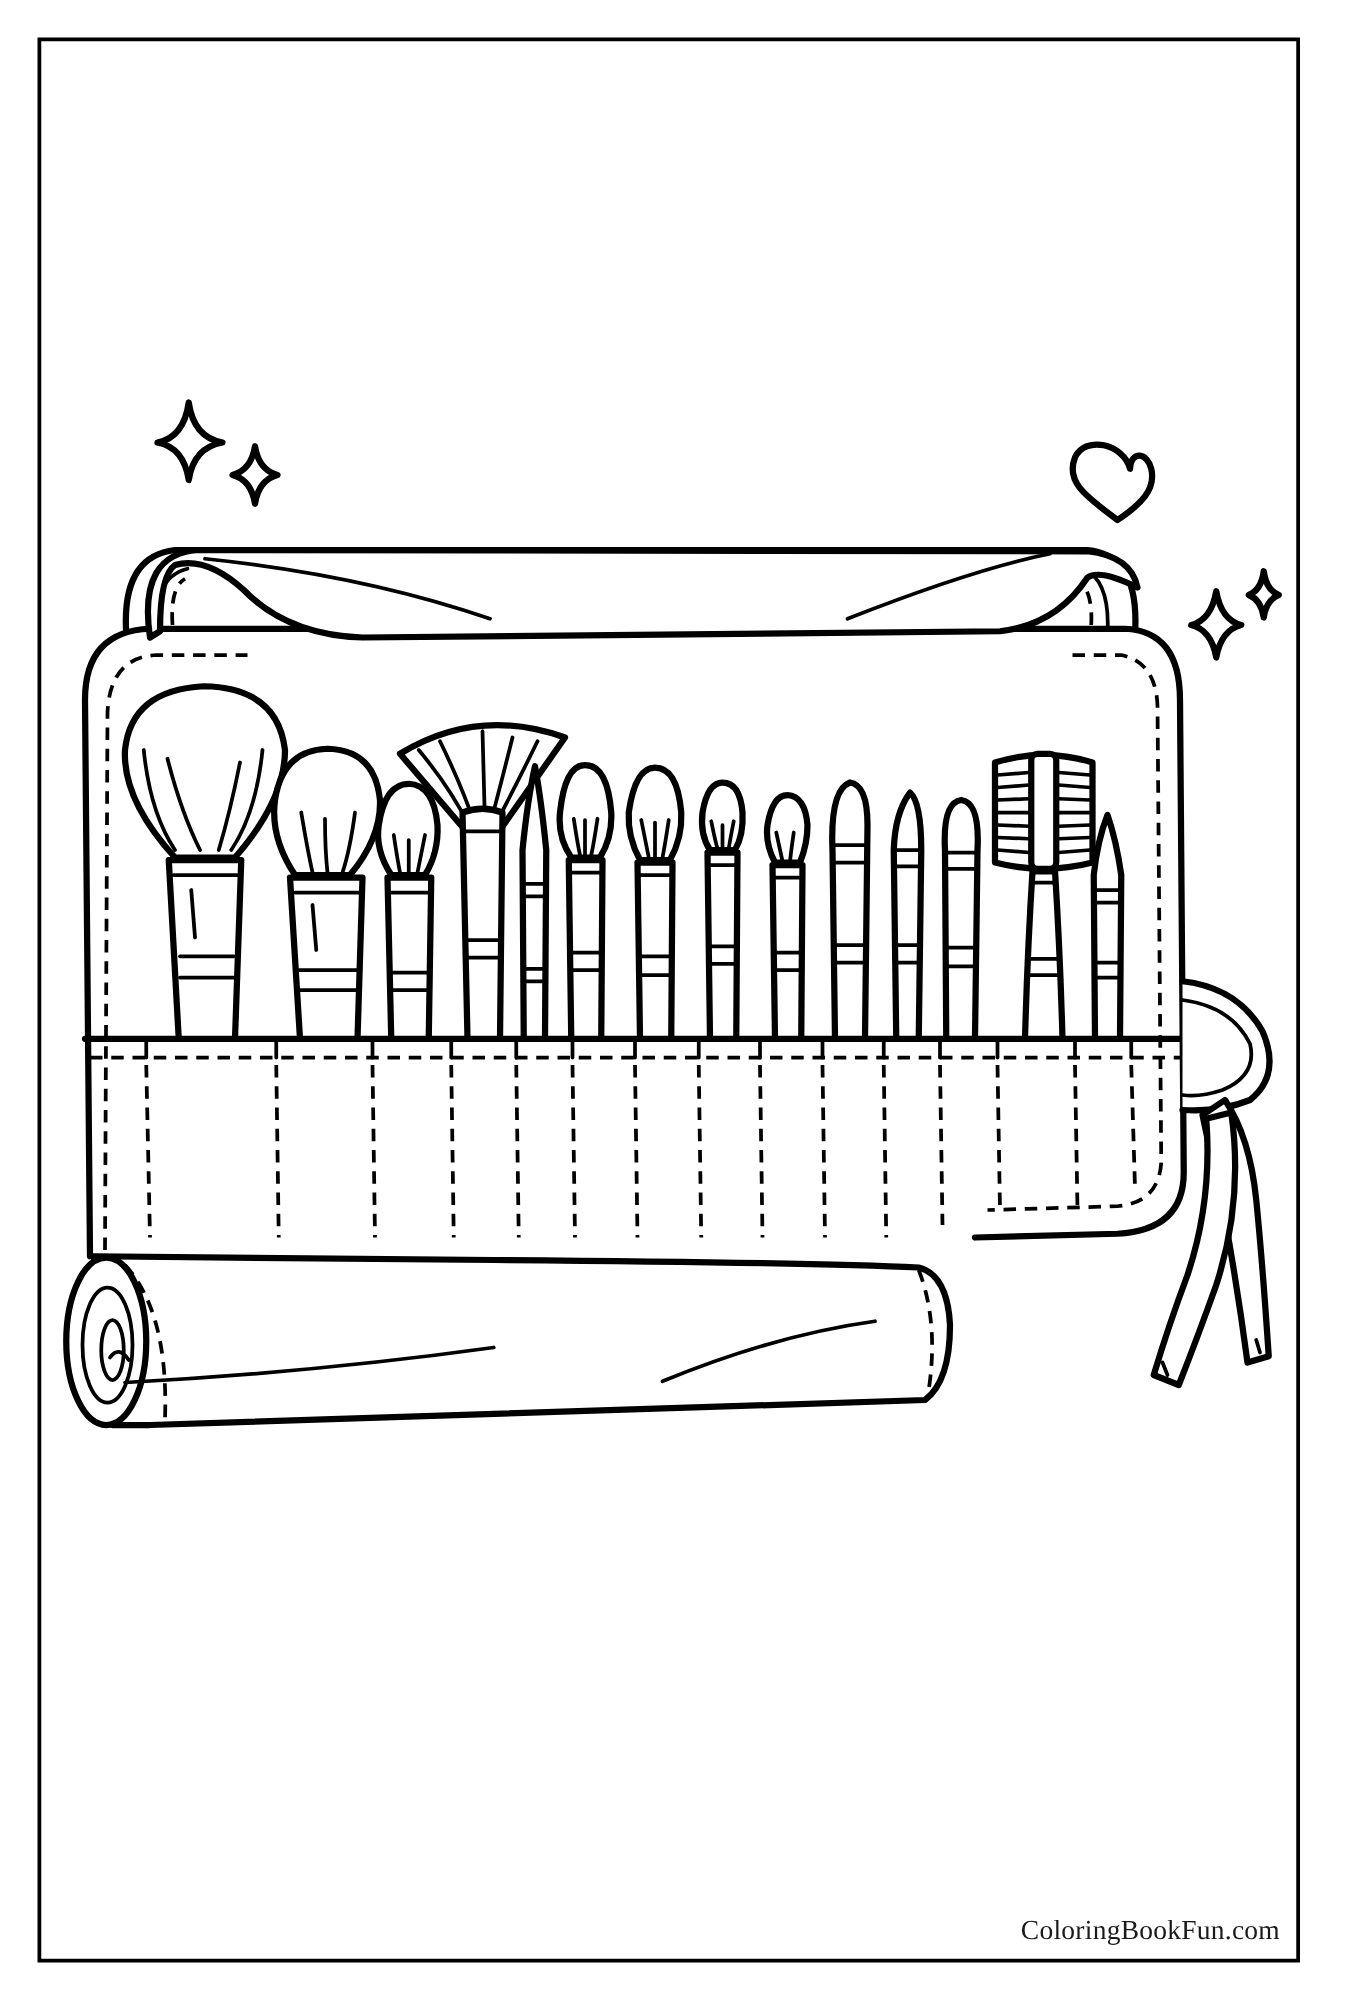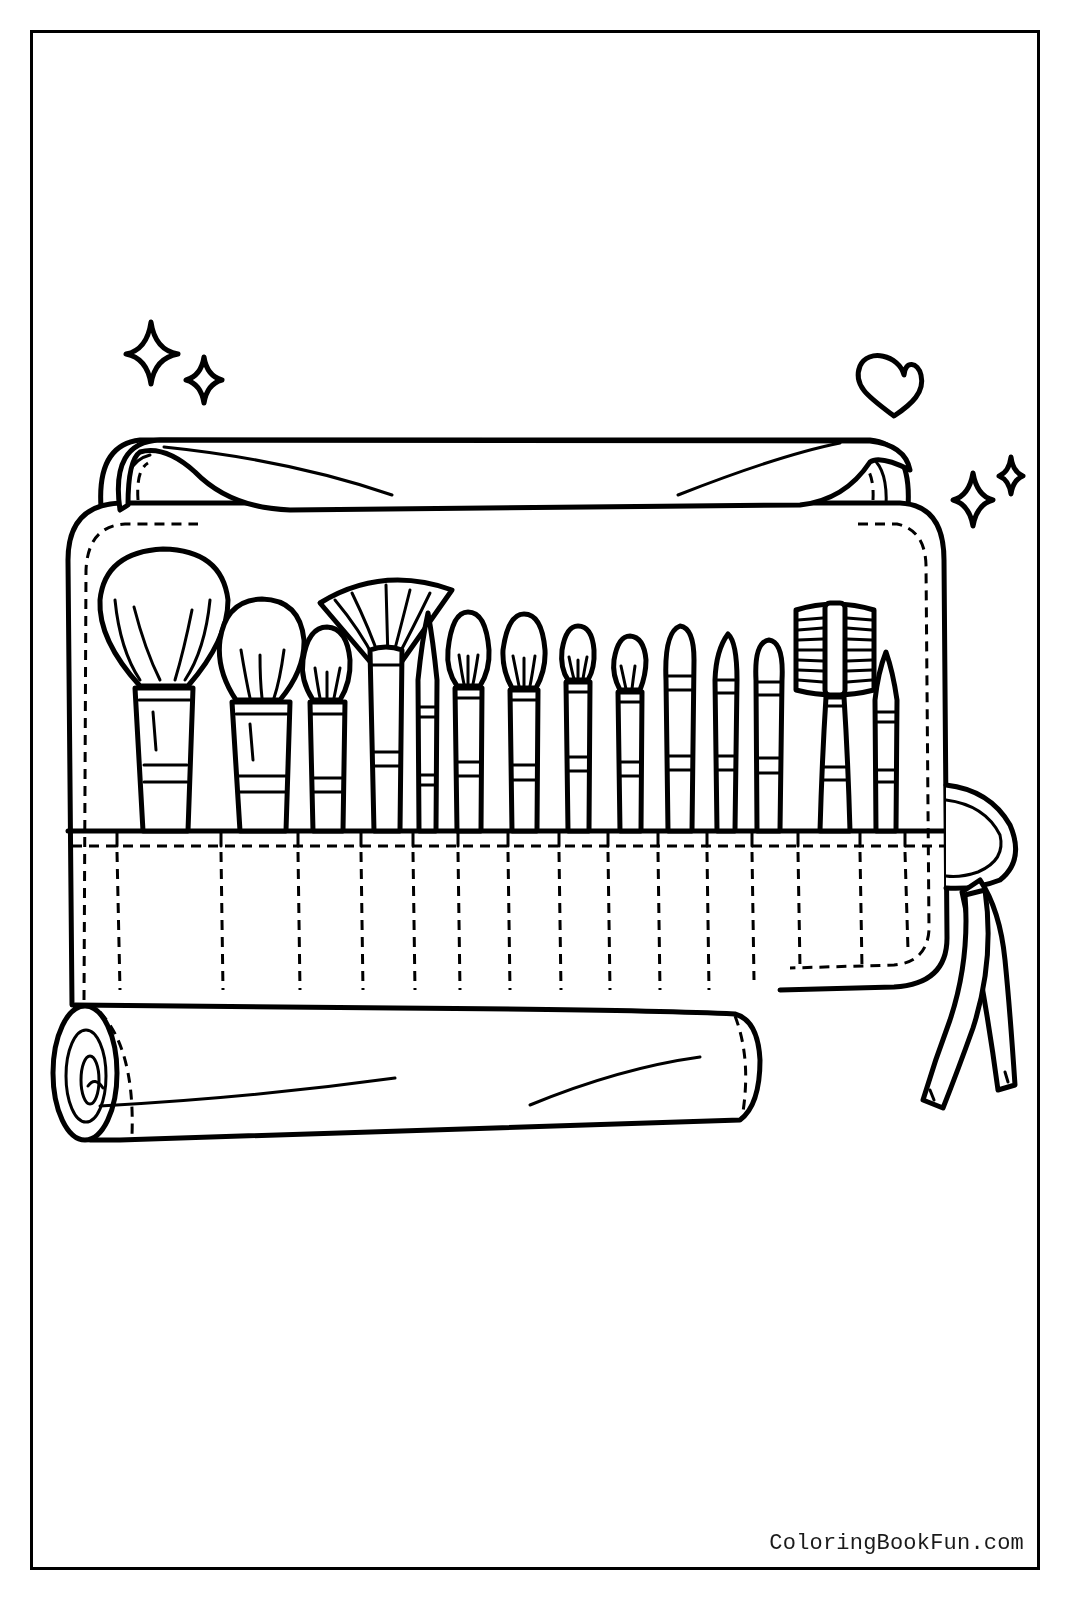--- a/index.html
+++ b/index.html
@@ -4,21 +4,21 @@
 <style>
   html, body { margin: 0; padding: 0; background: #ffffff; }
   body { width: 1090px; height: 1602px; position: relative; overflow: hidden; }
   .page-frame {
     position: absolute; left: 30px; top: 30px; width: 1004px; height: 1534px;
     border: 3px solid #000; box-sizing: content-box; background: #fff;
   }
   svg.art { position: absolute; left: 0; top: 0; width: 1090px; height: 1602px; }
   .watermark {
     position: absolute; right: 66px; top: 1531px;
-    font-family: Liberation Mono, monospace; font-size: 22px; color: #1a1a1a;
+    font-family: Liberation Serif, serif; font-size: 22px; color: #1a1a1a;
     letter-spacing: 0.2px;
   }
   .ln { fill: none; stroke: #000; stroke-width: 5; stroke-linecap: round; stroke-linejoin: round; }
   .ln-w { fill: #fff; stroke: #000; stroke-width: 5; stroke-linecap: round; stroke-linejoin: round; }
   .thin { fill: none; stroke: #000; stroke-width: 3; stroke-linecap: round; }
   .dash { fill: none; stroke: #000; stroke-width: 3; stroke-dasharray: 10 7; }
 </style>
 </head>
 <body>
 

